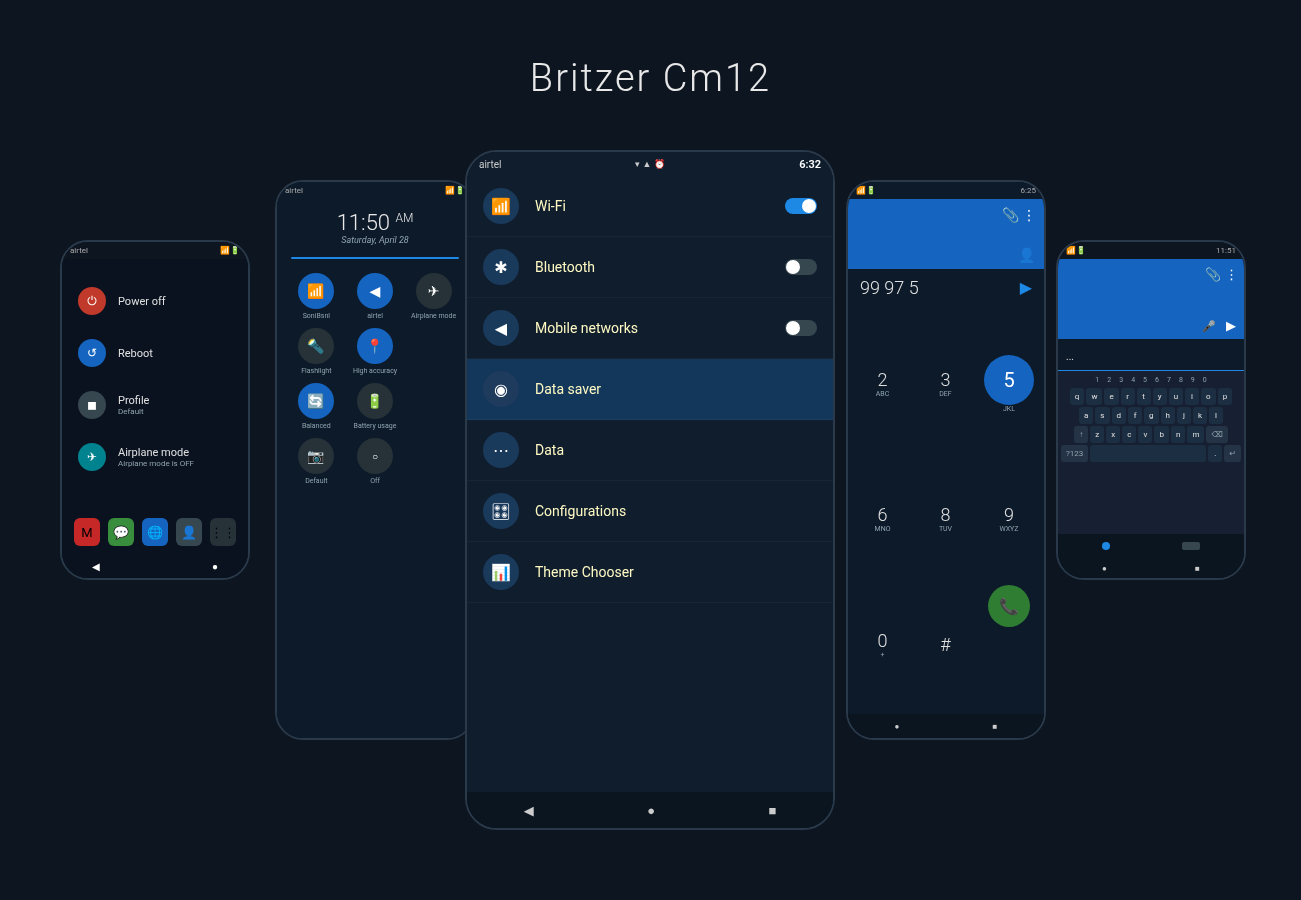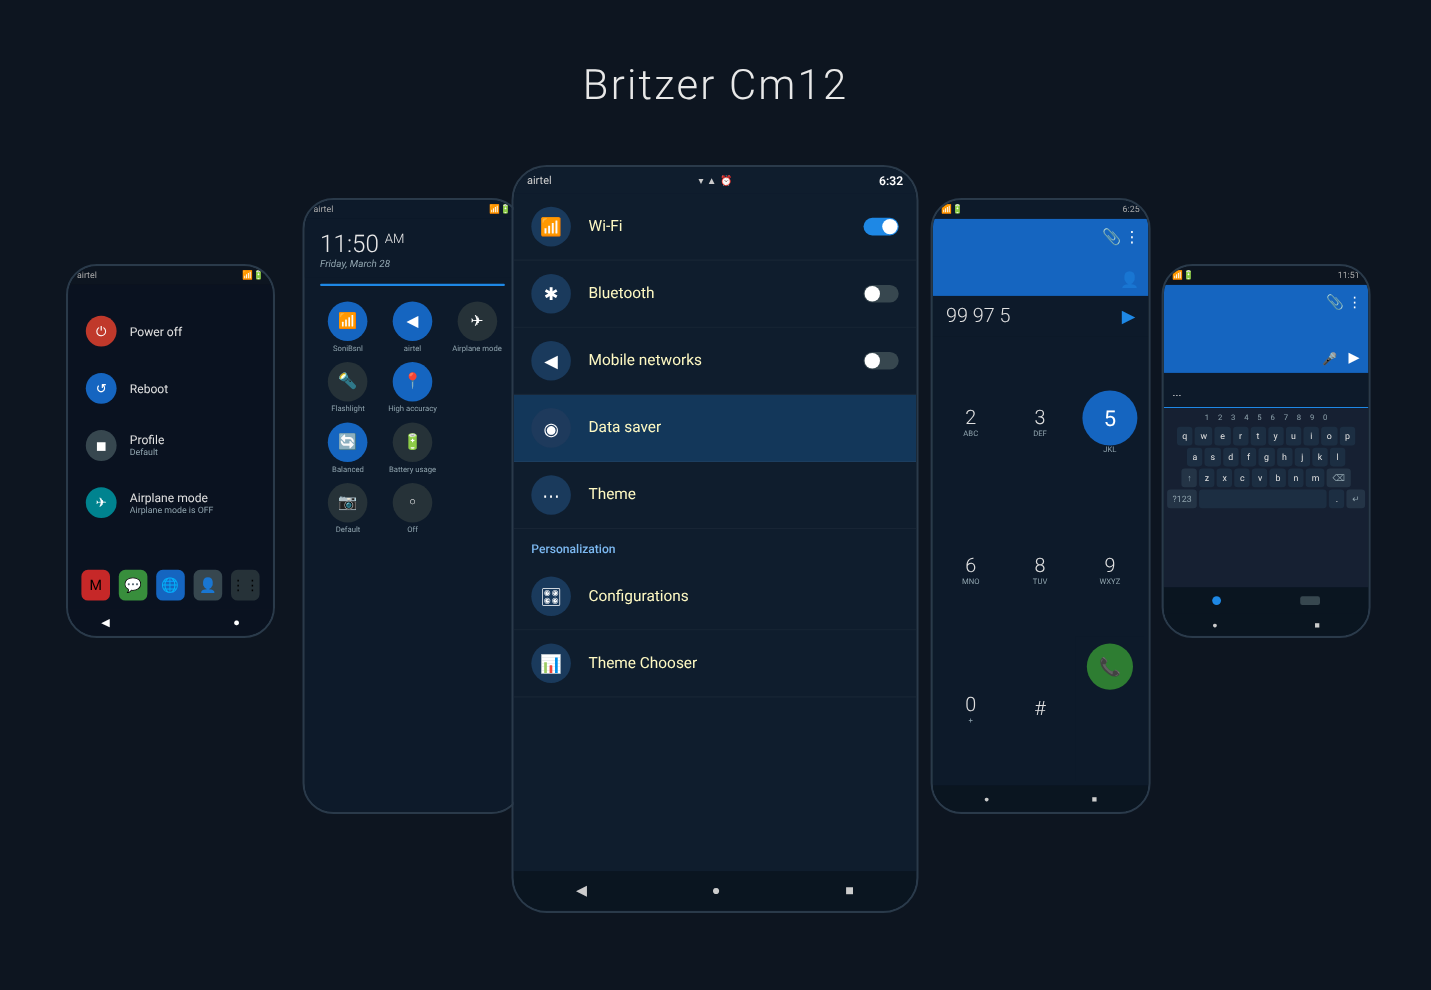--- a/index.html
+++ b/index.html
@@ -173,20 +173,21 @@
     .phone2-status {
       background: #0d1a2a;
       padding: 4px 8px;
       display: flex;
       justify-content: space-between;
     }
     .phone2-status span { color: #aaa; font-size: 8px; }
     .notif-time-block {
       padding: 12px 14px 6px;
       background: #0d1a2a;
+      text-align: center;
     }
     .notif-time {
       color: #e8e8e8;
       font-size: 22px;
       font-weight: 300;
       line-height: 1.1;
     }
     .notif-time .am { font-size: 12px; vertical-align: super; }
     .notif-date { color: #90a4ae; font-size: 9px; font-style: italic; }
     .notif-divider { height: 2px; background: #1e88e5; margin: 6px 14px; border-radius: 1px; }
@@ -550,21 +551,21 @@
     <div class="phone2-body">
       <div class="phone2-status">
         <span>airtel</span>
         <span>📶🔋</span>
       </div>
       <div class="notif-time-block">
         <div class="notif-time">
           <span>11:50</span>
           <span class="am">AM</span>
         </div>
-        <div class="notif-date">Friday, March 28</div>
+        <div class="notif-date">Saturday, April 28</div>
       </div>
       <div class="notif-divider"></div>
       <div class="quick-toggle-section">
         <div class="qt-row">
           <div class="qt-item">
             <div class="qt-circle active">📶</div>
             <span class="qt-label">SoniBsnl</span>
           </div>
           <div class="qt-item">
             <div class="qt-circle active">◀</div>
@@ -638,23 +639,22 @@
           <div class="si-icon" style="background:#1a3a5c;">◀</div>
           <span class="si-label">Mobile networks</span>
           <div class="si-toggle off"></div>
         </div>
         <div class="settings-item active">
           <div class="si-icon" style="background:#1e3a5c;">◉</div>
           <span class="si-label">Data saver</span>
         </div>
         <div class="settings-item">
           <div class="si-icon">⋯</div>
-          <span class="si-label">Theme</span>
-        </div>
-        <div class="settings-section-label">Personalization</div>
+          <span class="si-label">Data</span>
+        </div>
         <div class="settings-item">
           <div class="si-icon" style="background:#1a3a5c;">🎛</div>
           <span class="si-label">Configurations</span>
         </div>
         <div class="settings-item">
           <div class="si-icon" style="background:#1a3a5c;">📊</div>
           <span class="si-label">Theme Chooser</span>
         </div>
       </div>
       <div class="p3-nav">

